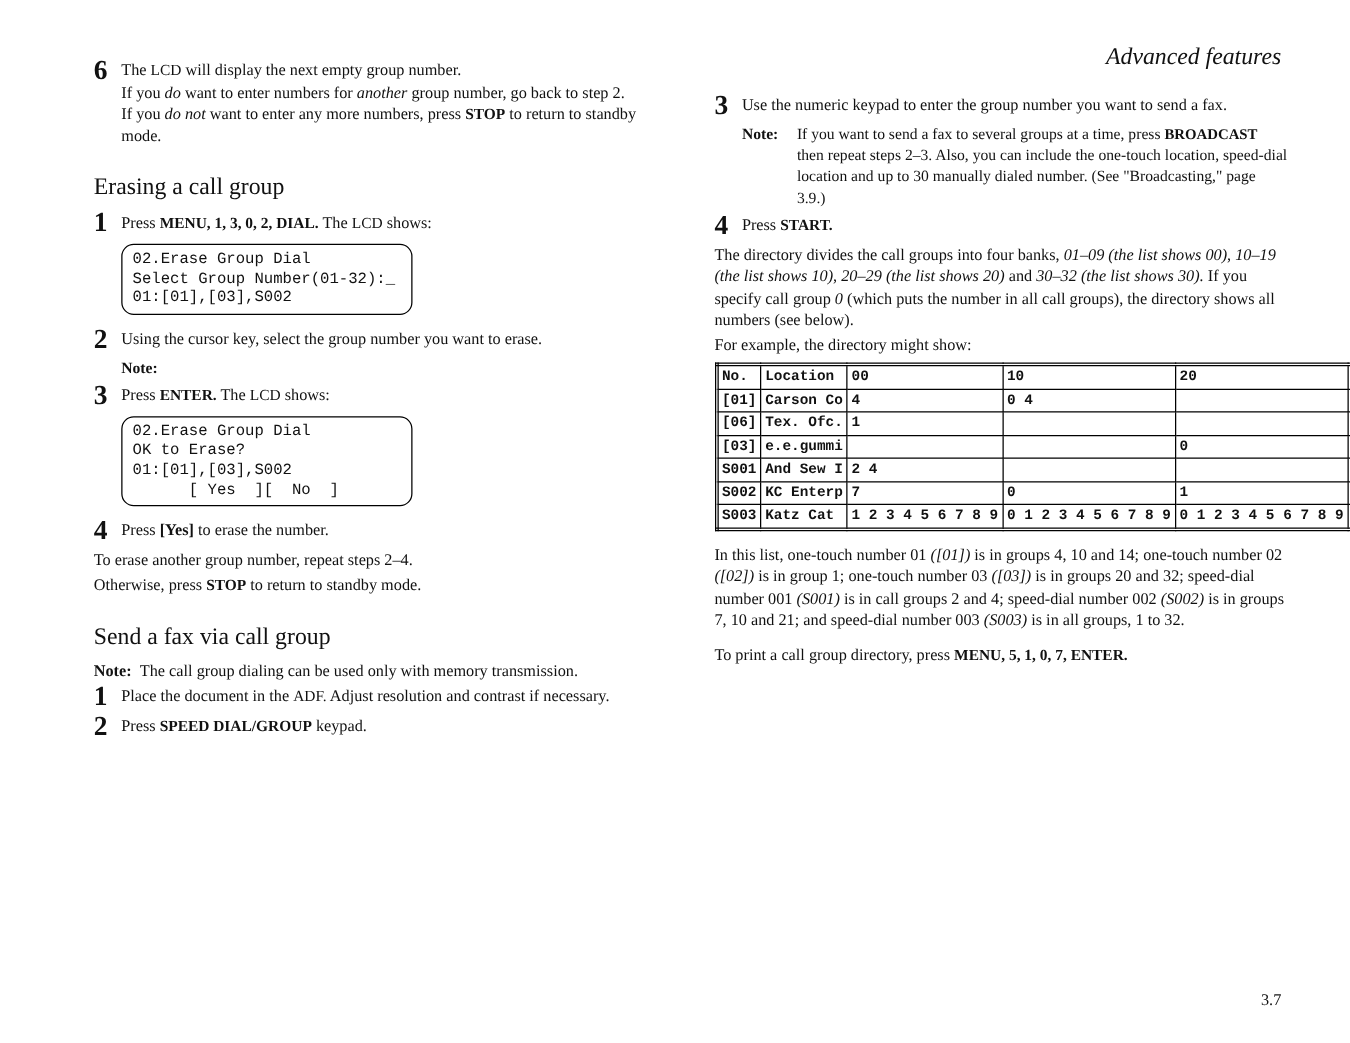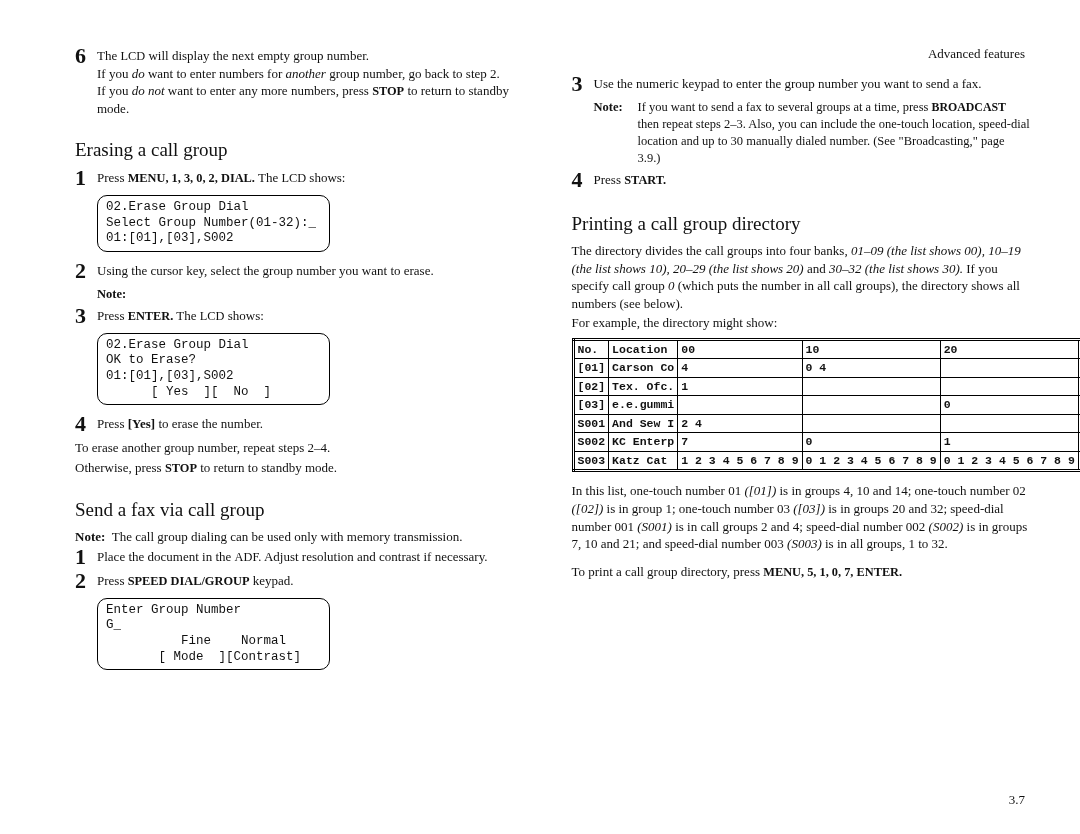--- a/index.html
+++ b/index.html
@@ -21,23 +21,24 @@
     position: relative;
     height: 100%;
     box-sizing: border-box;
   }
   .col {
     flex: 1;
     min-width: 0;
   }
   .header-right {
     position: absolute;
-    top: 45px;
+    top: 33px;
     right: 55px;
-    font-size: 13px;
+    font-size: 19px;
+    font-style: italic;
   }
   .pagenum {
     position: absolute;
     bottom: 25px;
     right: 55px;
     font-size: 13px;
   }
   h2 {
     font-weight: normal;
     font-size: 19px;
@@ -177,24 +178,20 @@
         <span>Place the document in the </span><span class="sc">ADF.</span><span> Adjust resolution and contrast if necessary.</span>
       </div>
     </div>
 
     <div class="step">
       <div class="step-num">2</div>
       <div class="step-body">
         <span>Press </span><b class="sc">SPEED DIAL/GROUP</b><span> keypad.</span>
       </div>
     </div>
-    <div class="lcd">Enter Group Number
-G_
-          Fine    Normal
-       [ Mode  ][Contrast]</div>
 
   </div>
 
   <div class="col">
     <div class="col-right-top-pad"></div>
 
     <div class="step">
       <div class="step-num">3</div>
       <div class="step-body">Use the numeric keypad to enter the group number you want to send a fax.</div>
     </div>
@@ -203,21 +200,20 @@
       <div><span>If you want to send a fax to several groups at a time, press </span><b class="sc">BROADCAST</b><span> then repeat steps 2–3. Also, you can include the one-touch location, speed-dial location and up to 30 manually dialed number. (See "Broadcasting," page 3.9.)</span></div>
     </div>
 
     <div class="step">
       <div class="step-num">4</div>
       <div class="step-body">
         <span>Press </span><b class="sc">START.</b>
       </div>
     </div>
 
-    <h2>Printing a call group directory</h2>
 
 
     <div class="plain">
       <span>The directory divides the call groups into four banks, </span><em>01–09 (the list shows 00), 10–19 (the list shows 10), 20–29 (the list shows 20)</em><span> and </span><em>30–32 (the list shows 30).</em><span> If you specify call group </span><em>0</em><span> (which puts the number in all call groups), the directory shows all numbers (see below).</span>
     </div>
 
     <div class="plain">For example, the directory might show:</div>
 
     <table class="dirtable">
       <tbody>
@@ -231,21 +227,21 @@
       </tr>
       <tr>
             <td>[01]</td>
             <td>Carson Co</td>
             <td>      4</td>
             <td>0   4</td>
             <td></td>
             <td></td>
           </tr>
       <tr>
-            <td>[02]</td>
+            <td>[06]</td>
             <td>Tex. Ofc.</td>
             <td>1</td>
             <td></td>
             <td></td>
             <td></td>
           </tr>
       <tr>
             <td>[03]</td>
             <td>e.e.gummi</td>
             <td></td>

